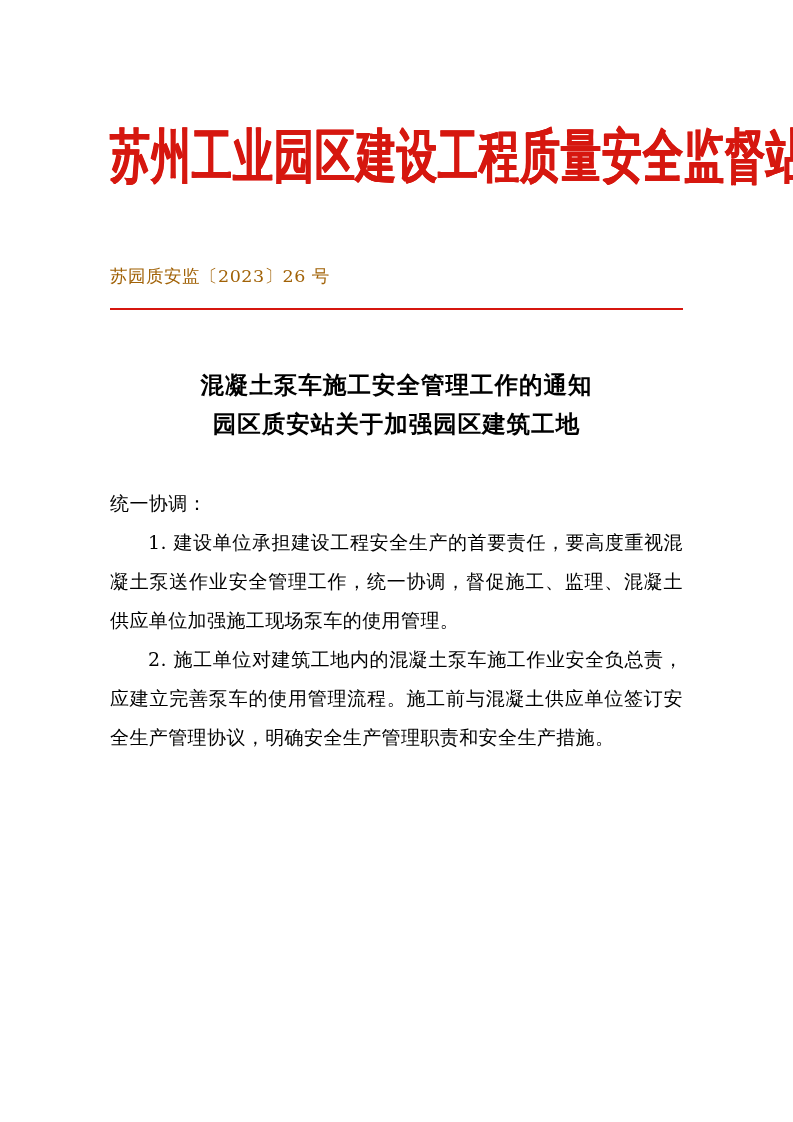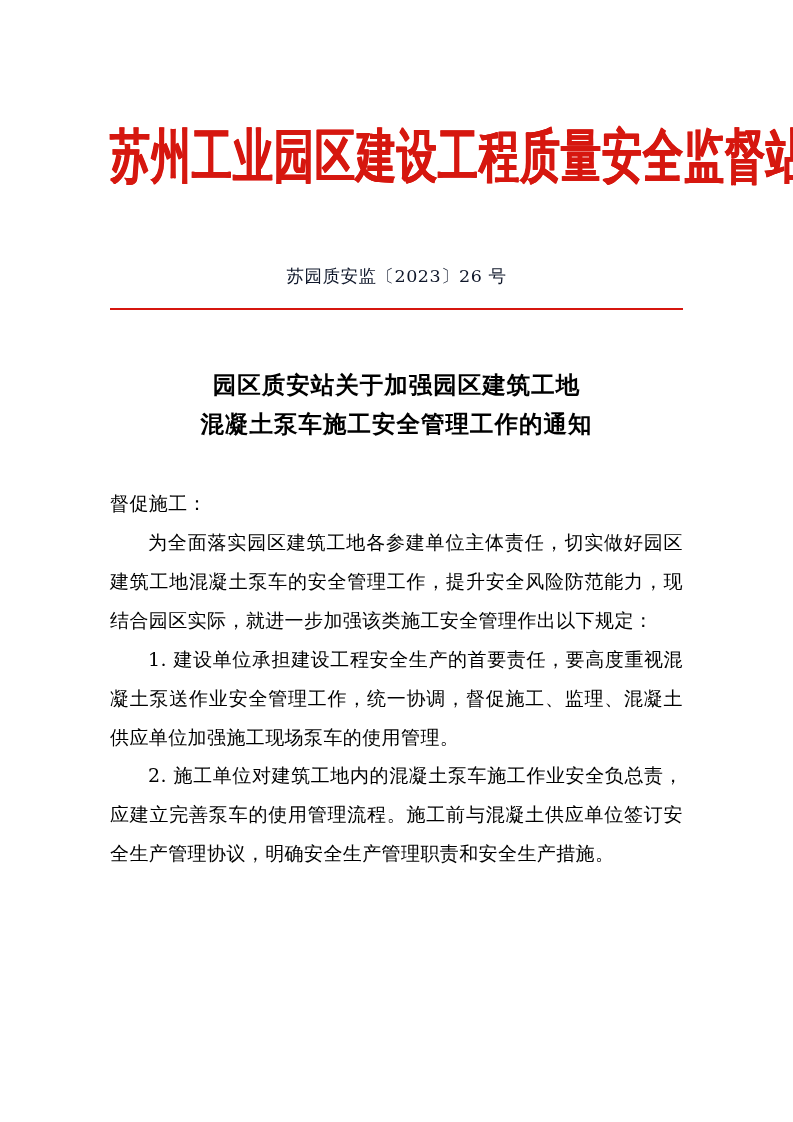--- a/index.html
+++ b/index.html
@@ -38,24 +38,23 @@
     line-height: 1.15;
     transform: scaleY(1.45);
     transform-origin: center top;
     display: inline-block;
     text-shadow: 0.6px 0 0 #d6170f, -0.6px 0 0 #d6170f;
   }
 
   
   .doc-number {
     margin-top: 96px;
-    text-align: center;
     font-size: 17.5px;
     letter-spacing: 0.5px;
-    color: #0f172a;
+    color: #a16207;
   }
 
   
   .red-rule {
     margin-top: 20px;
     height: 2.4px;
     background: #d6170f;
     width: 100%;
   }
 
@@ -94,24 +93,23 @@
 
   <div class="masthead">
     <div class="masthead-title">苏州工业园区建设工程质量安全监督站文件</div>
   </div>
 
   <div class="doc-number">苏园质安监〔2023〕26 号</div>
 
   <div class="red-rule"></div>
 
   <div class="doc-title">
+    <div>混凝土泵车施工安全管理工作的通知</div>
     <div>园区质安站关于加强园区建筑工地</div>
-    <div>混凝土泵车施工安全管理工作的通知</div>
   </div>
 
   <div class="body-block">
-    <p>督促施工：</p>
-    <p class="indent2">为全面落实园区建筑工地各参建单位主体责任，切实做好园区建筑工地混凝土泵车的安全管理工作，提升安全风险防范能力，现结合园区实际，就进一步加强该类施工安全管理作出以下规定：</p>
+    <p>统一协调：</p>
     <p class="indent2">1. 建设单位承担建设工程安全生产的首要责任，要高度重视混凝土泵送作业安全管理工作，统一协调，督促施工、监理、混凝土供应单位加强施工现场泵车的使用管理。</p>
     <p class="indent2">2. 施工单位对建筑工地内的混凝土泵车施工作业安全负总责，应建立完善泵车的使用管理流程。施工前与混凝土供应单位签订安全生产管理协议，明确安全生产管理职责和安全生产措施。</p>
   </div>
 
 </div>
 
 </body></html>

